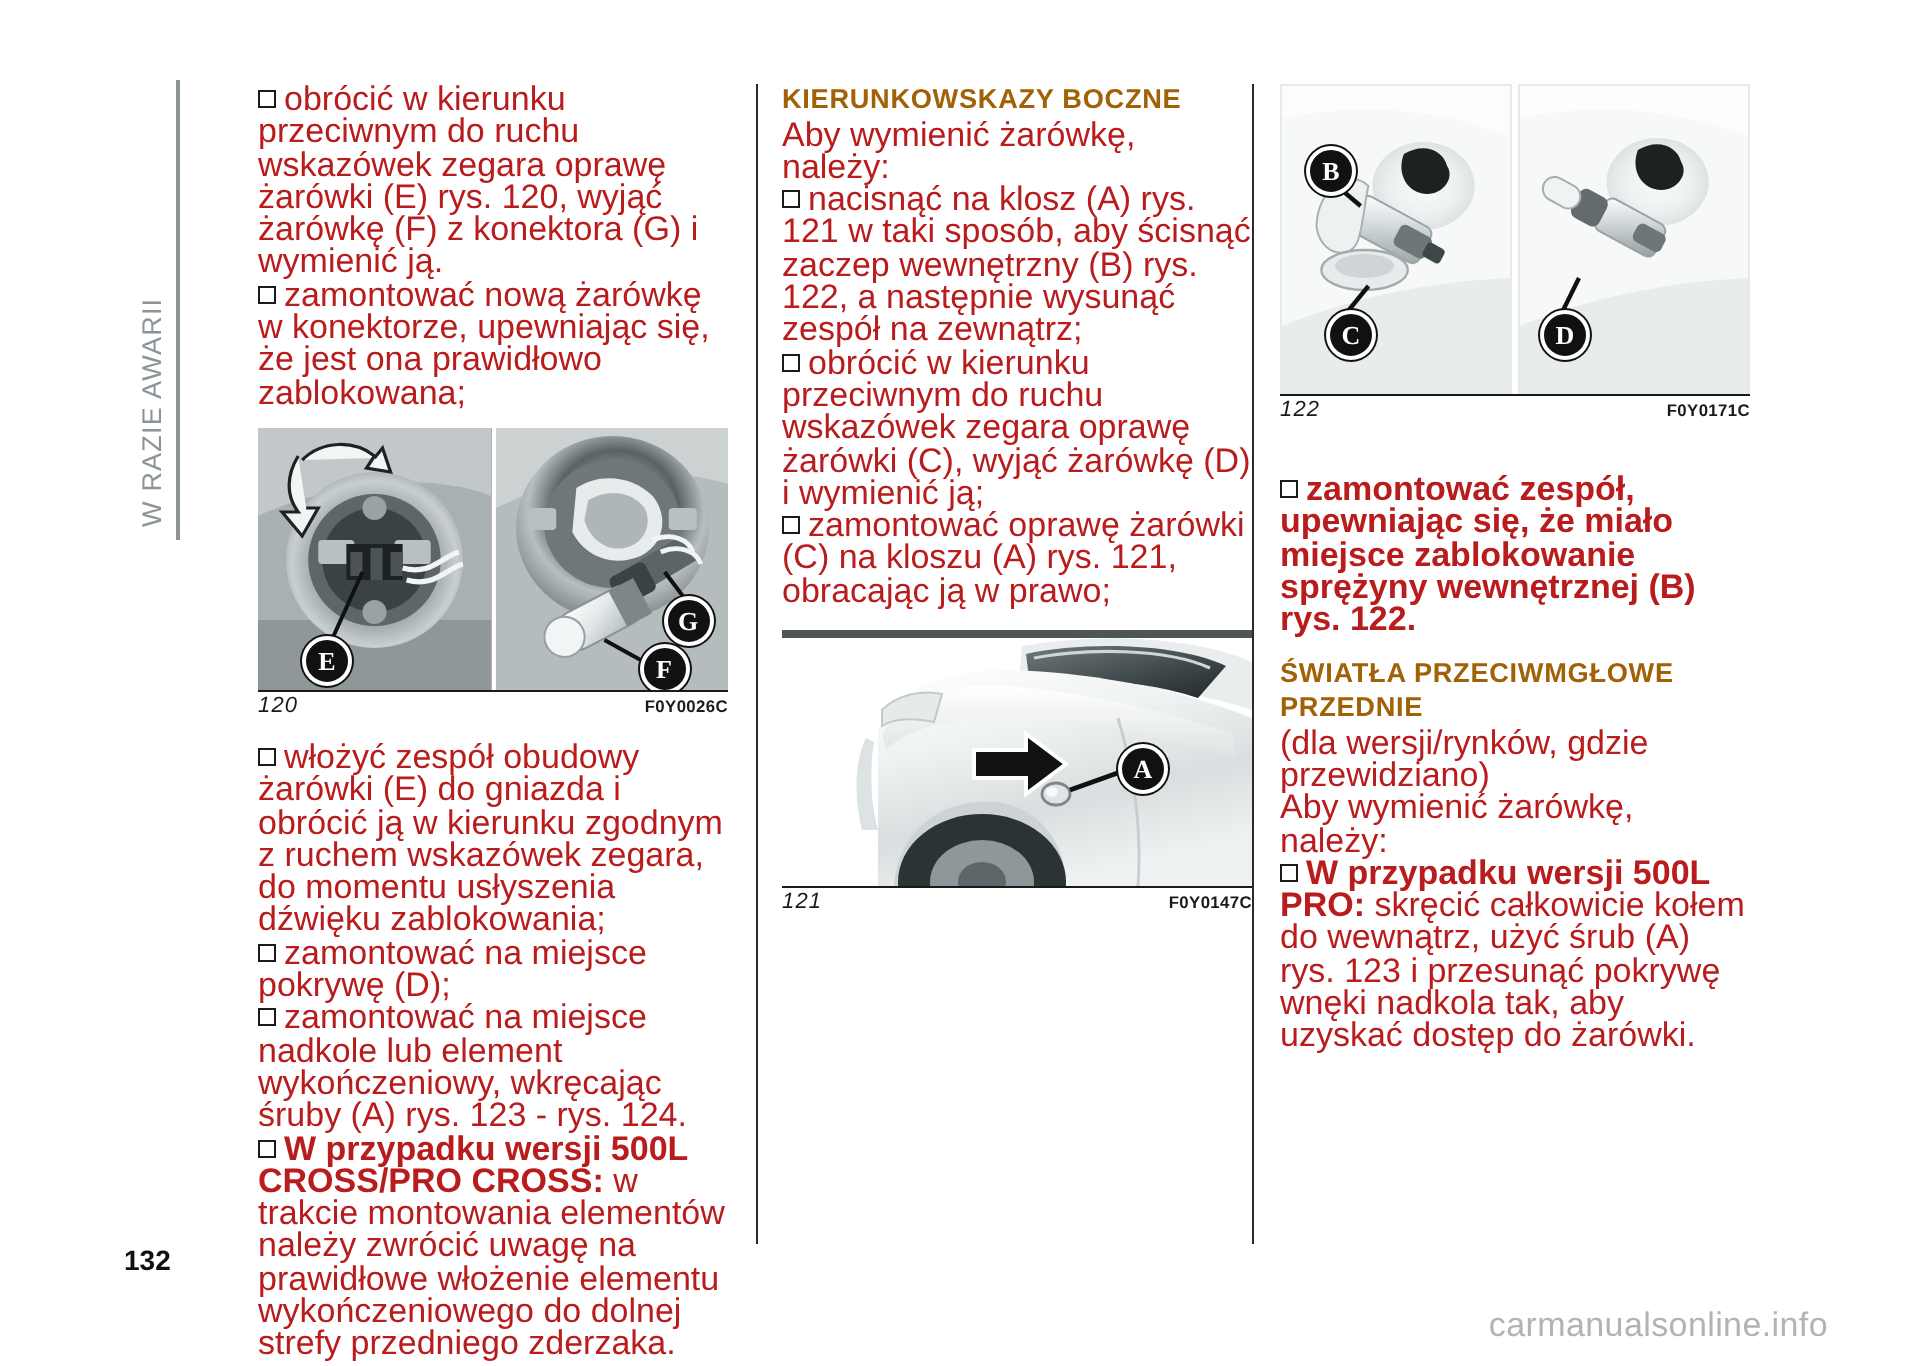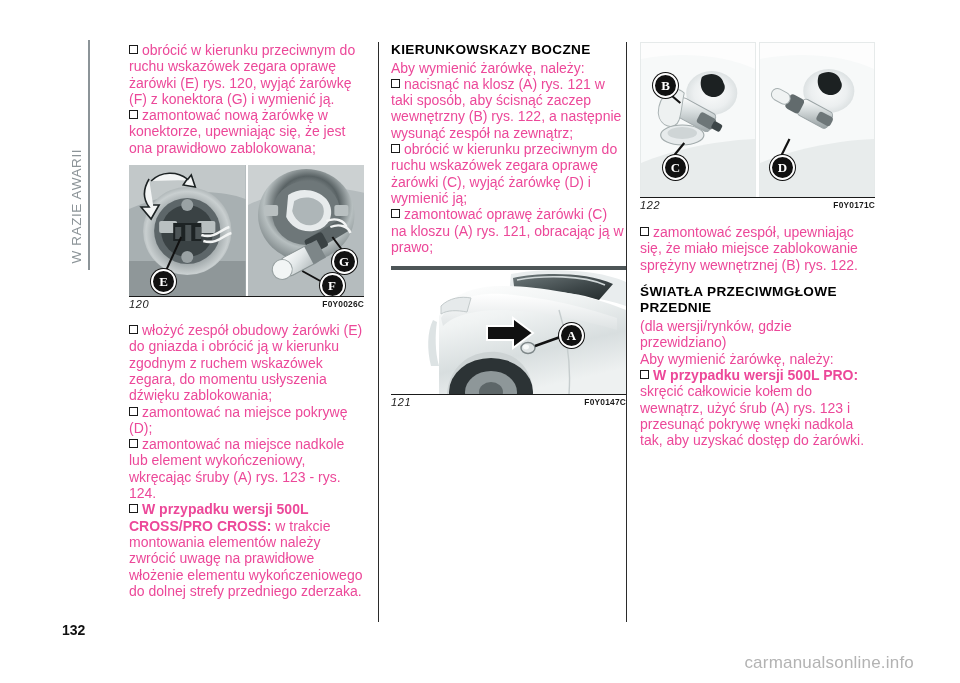--- a/index.html
+++ b/index.html
@@ -70,32 +70,32 @@
     width: 1px;
     height: 580px;
     background: #2b2b2b;
   }
   .div-1 { left: 378px; }
   .div-2 { left: 626px; }
 
   
   p, .para {
     margin: 0;
-    font-size: 14px;
+    font-size: 17px;
     line-height: 16.3px;
     font-family: "Liberation Sans", sans-serif;
-    color: #ec4899;
+    color: #b91c1c;
   }
   .heading {
     margin: 0 0 1px 0;
     font-size: 13.6px;
     line-height: 16.6px;
     font-weight: bold;
     letter-spacing: 0.35px;
-    color: #000000;
+    color: #a16207;
     font-family: "Liberation Sans", sans-serif;
   }
   .heading.spaced { margin-top: 11px; }
   b, .b { font-weight: bold; }
 
   .sq {
     display: inline-block;
     width: 7px;
     height: 7px;
     border: 1.4px solid #1a1a1a;
@@ -437,21 +437,21 @@
           </svg>
           <div class="bubble" style="left:10px;top:112px;">D</div>
         </div>
       </div>
       <div class="fig-caption">
         <span class="fig-num">122</span>
         <span class="fig-code">F0Y0171C</span>
       </div>
     </div>
 
-    <p class="para" style="margin-top:9px;"><span class="sq"></span><span>zamontować zespół, upewniając się, że miało miejsce zablokowanie sprężyny wewnętrznej (B) rys. 122.</span></p>
+    <p class="para" style="margin-top:22px;font-weight:bold;"><span class="sq"></span><span>zamontować zespół, upewniając się, że miało miejsce zablokowanie sprężyny wewnętrznej (B) rys. 122.</span></p>
 
     <div class="heading spaced">ŚWIATŁA PRZECIWMGŁOWE PRZEDNIE</div>
     <p class="para">(dla wersji/rynków, gdzie przewidziano)</p>
     <p class="para">Aby wymienić żarówkę, należy:</p>
     <p class="para"><span class="sq"></span><b>W przypadku wersji 500L PRO:</b><span> skręcić całkowicie kołem do wewnątrz, użyć śrub (A) rys. 123 i przesunąć pokrywę wnęki nadkola tak, aby uzyskać dostęp do żarówki.</span></p>
   </div>
 
   <div class="page-number">132</div>
   <div class="site-footer">carmanualsonline.info</div>
 

